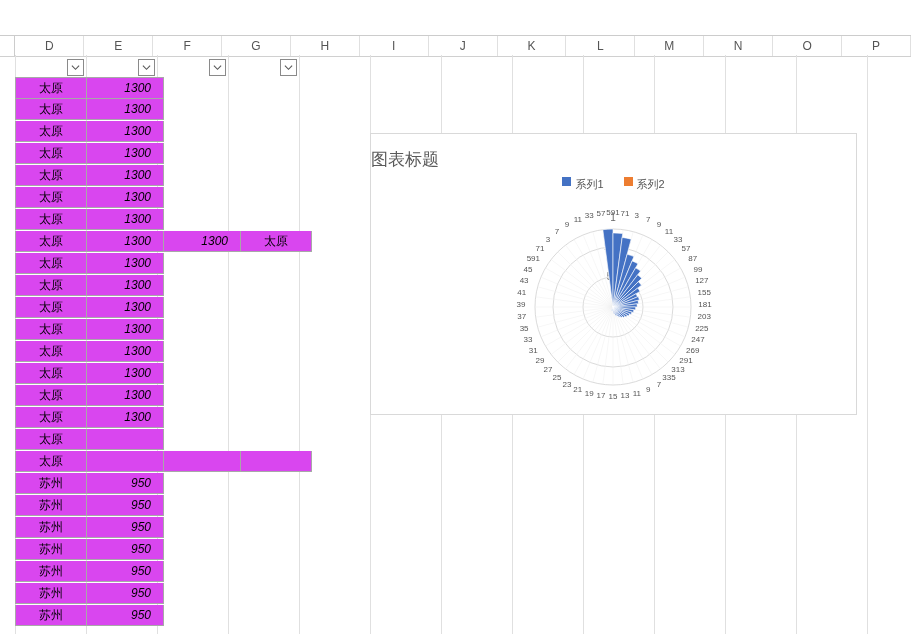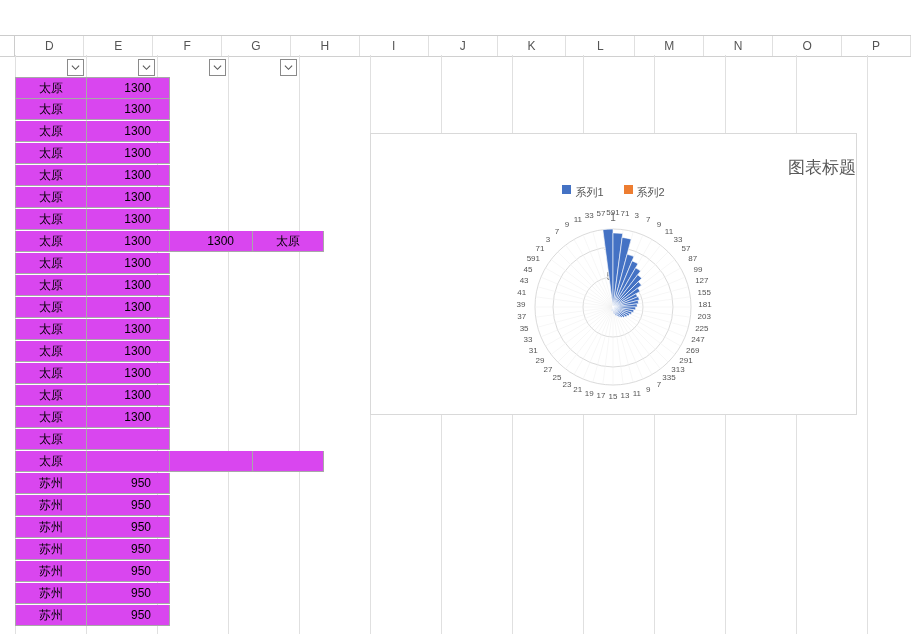--- a/index.html
+++ b/index.html
@@ -9,28 +9,28 @@
   .colhdr .lead{width:15px;border-right:1px solid #ccc;}
   .colhdr .ch{width:71px;text-align:center;line-height:20px;color:#555;border-right:1px solid #e0e0e0;user-select:none;}
   
   .grid{position:absolute;left:0;top:55px;right:0;bottom:0;}
   .gridlines-v{position:absolute;top:0;bottom:0;width:1px;background:#e0e0e0;}
   
   .row{position:absolute;left:15px;height:21px;display:flex;}
   .cell{width:70px;height:20px;border:1px solid #a8a8a8;border-top:none;border-left:none;background:#d946ef;line-height:20px;text-align:center;color:#000;}
   .row .cell:first-child{border-left:1px solid #a8a8a8;}
   .row.first .cell{border-top:1px solid #a8a8a8;}
-  .cell.num{text-align:right;padding-right:18px;width:64px;}
+  .cell.num{text-align:right;padding-right:12px;width:64px;font-style:italic;}
   
   .filterrow{position:absolute;left:15px;top:0;height:22px;}
   .filterbtn{position:absolute;top:4px;width:15px;height:15px;border:1px solid #8a8a8a;background:#fff;display:flex;align-items:center;justify-content:center;cursor:pointer;}
   .filterbtn svg{width:9px;height:9px;}
   
   .chart{position:absolute;left:370px;top:78px;width:485px;height:280px;border:1px solid #d9d9d9;background:#fff;}
-  .chart-title{text-align:right;font-size:17px;color:#5a5a5a;margin-top:22px;}
+  .chart-title{text-align:left;font-size:17px;color:#5a5a5a;margin-top:14px;}
   .legend{display:flex;justify-content:center;gap:20px;margin-top:6px;font-size:11px;color:#555;}
   .lg{display:flex;align-items:flex-start;gap:4px;}
   .sw{width:9px;height:9px;}
   .plot{position:absolute;left:0;top:55px;right:0;bottom:0;}
   .plot svg{display:block;margin:0 auto;}
   .tick-lbl{font-size:10px;fill:#666;text-anchor:middle;}
   .ring-lbl{font-size:8px;fill:#555;}
 </style>
 </head>
 <body>

